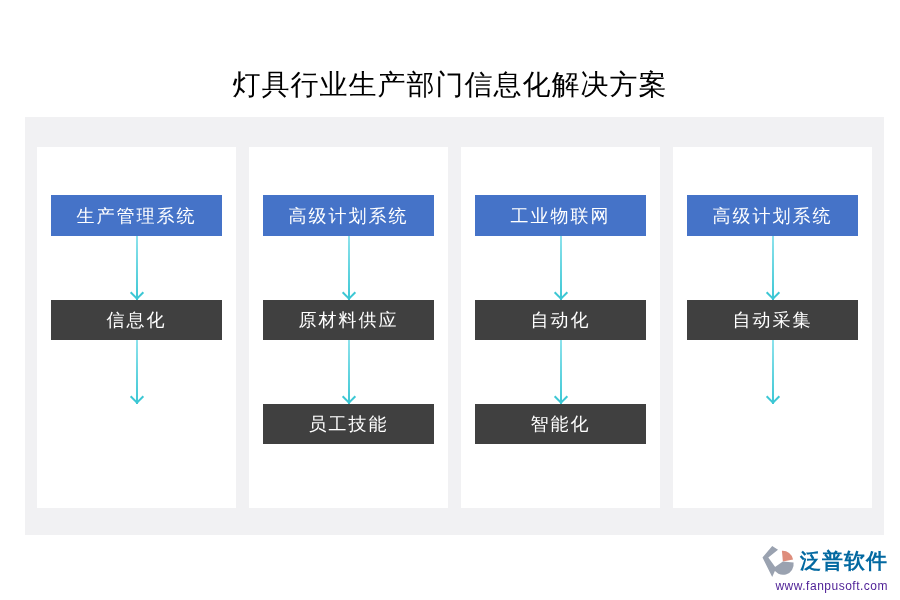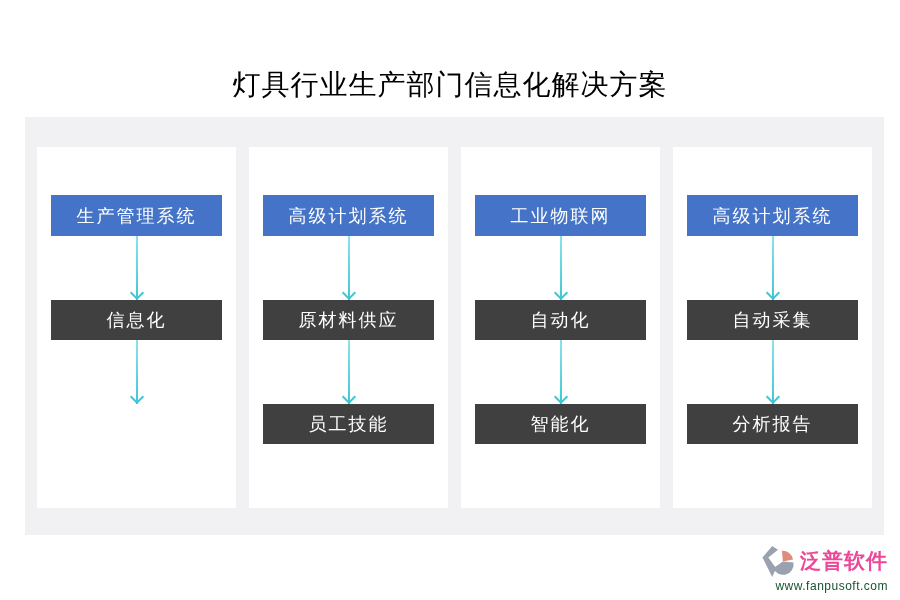--- a/index.html
+++ b/index.html
@@ -35,24 +35,24 @@
     content:"";position:absolute;left:-4px;bottom:2px;width:8px;height:8px;
     border-right:2px solid #3cc7d4;border-bottom:2px solid #3cc7d4;
     transform:rotate(45deg);
   }
   .logo{
     position:absolute;right:12px;top:545px;
     display:flex;flex-direction:column;align-items:flex-end;
   }
   .brand-row{display:flex;align-items:center;gap:3px;}
   .brand-name{
-    font-size:21px;font-weight:bold;color:#ec4899;letter-spacing:1px;line-height:1;
+    font-size:21px;font-weight:bold;color:#0369a1;letter-spacing:1px;line-height:1;
   }
   .website{
-    font-size:12px;color:#14532d;margin-top:1px;letter-spacing:0.5px;
+    font-size:12px;color:#4c1d95;margin-top:1px;letter-spacing:0.5px;
     font-family:"Liberation Sans","DejaVu Sans",sans-serif;
   }
 </style>
 </head>
 <body>
 
 <div class="title">灯具行业生产部门信息化解决方案</div>
 
 <div class="panel">
 
@@ -77,21 +77,20 @@
     <div class="box step-box">自动化</div>
     <div class="arrow"></div>
     <div class="box step-box">智能化</div>
   </div>
 
   <div class="column">
     <div class="box header-box">高级计划系统</div>
     <div class="arrow"></div>
     <div class="box step-box">自动采集</div>
     <div class="arrow"></div>
-    <div class="box step-box">分析报告</div>
   </div>
 
 </div>
 
 <div class="logo">
   <div class="brand-row">
     <span style="display:inline-flex;">
       <svg width="36" height="33" viewBox="0 0 36 34" aria-hidden="true">
         <polygon points="11,1 1,13 11,33 15,24 7,13 17,5" fill="#9aa2b0"></polygon>
         <path d="M21,6 A11,11 0 0 1 32.5,15 L22,17 Z" fill="#de8d7c"></path>

